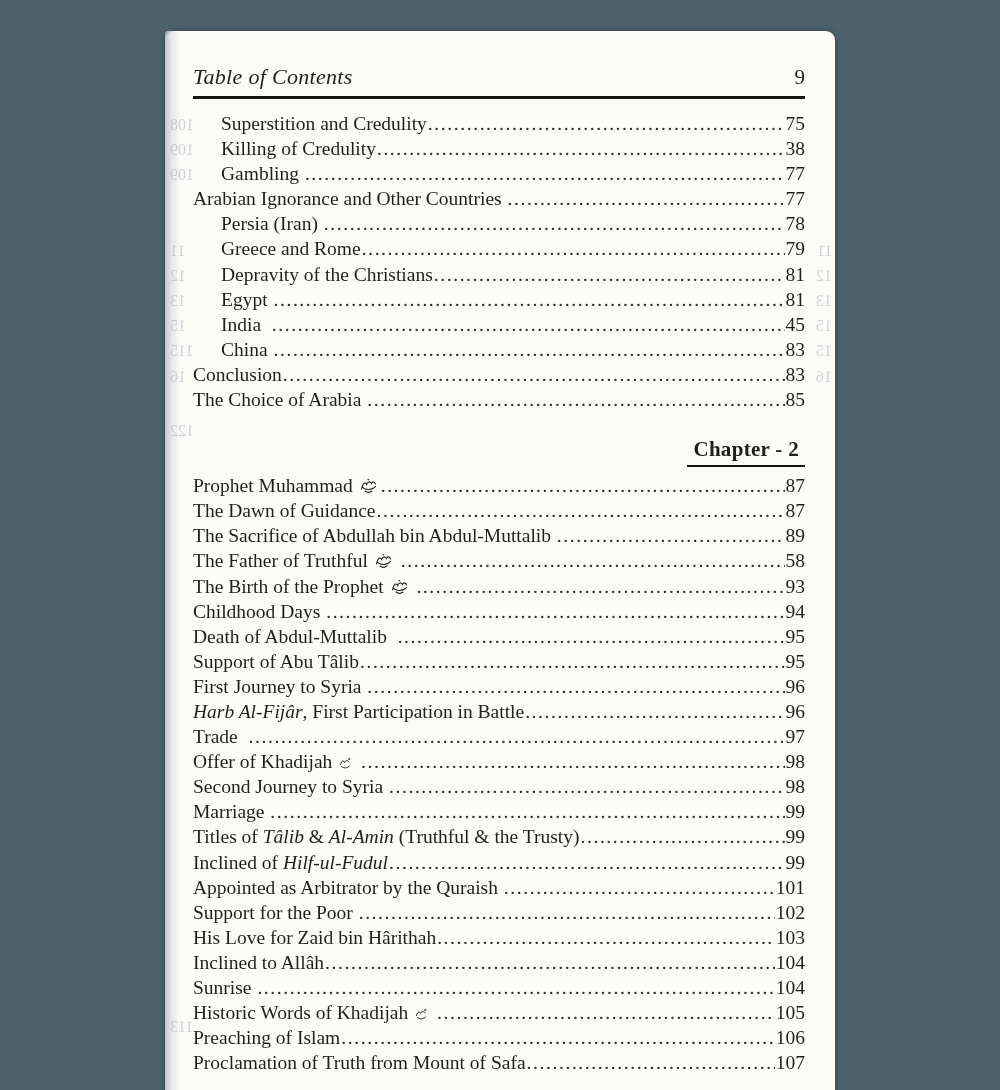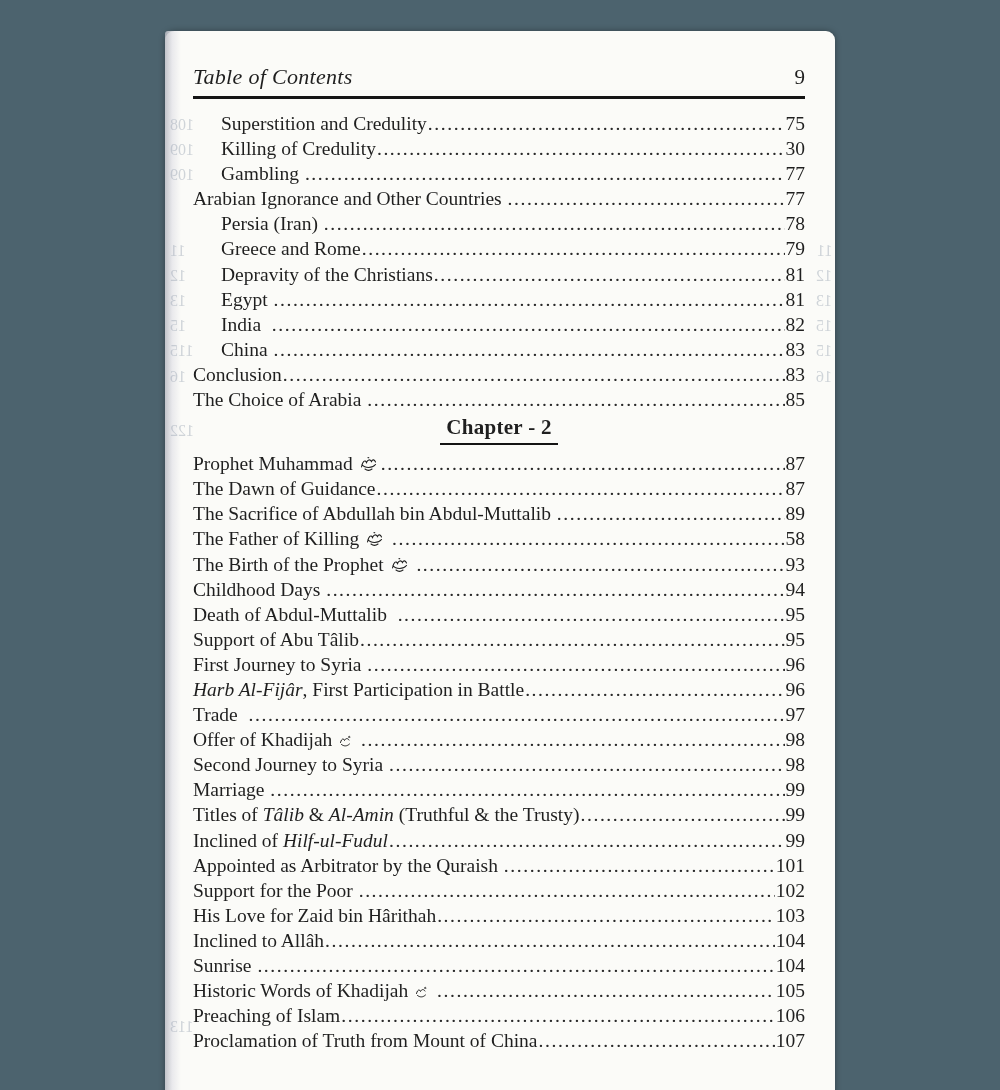--- a/index.html
+++ b/index.html
@@ -42,21 +42,21 @@
   .toc-row .label{flex:0 0 auto;white-space:pre;font-family:Liberation Serif, serif;}
   .toc-row .label em{font-style:italic;text-align:right;}
   .toc-row .sym{flex:0 0 auto;margin:0 3px 0 2px;position:relative;top:1px;}
   .toc-row .leader{
     flex:1 1 auto;overflow:hidden;
     letter-spacing:1.6px;color:#2a2a2a;
     margin:0 1px;
   }
   .toc-row .pg{flex:0 0 auto;}
   .chap{
-    text-align:center;margin-top:3px;height:36px;
+    text-align:right;margin-top:25px;height:36px;
   }
   .chap span{
     display:inline-block;font-weight:bold;font-size:21px;
     border-bottom:2.5px solid #141414;padding:0 6px 3px 6px;
     letter-spacing:.3px;
   }
   .ghost{
     position:absolute;font-size:16px;color:#9aa5b3;opacity:.45;
     transform:scaleX(-1);filter:blur(.4px);line-height:16px;
   }
@@ -77,21 +77,21 @@
 
     <div class="sec" id="sec0">
         <div class="toc-row indent">
           <span class="label">Superstition and Credulity</span>
           <span class="leader">........................................................................................................................................................................................................</span>
           <span class="pg">75</span>
         </div>
         <div class="toc-row indent">
           <span class="label">Killing of Credulity</span>
           <span class="leader">........................................................................................................................................................................................................</span>
-          <span class="pg">30</span>
+          <span class="pg">38</span>
         </div>
         <div class="toc-row indent">
           <span class="label">Gambling&nbsp;</span>
           <span class="leader">........................................................................................................................................................................................................</span>
           <span class="pg">77</span>
         </div>
         <div class="toc-row">
           <span class="label">Arabian Ignorance and Other Countries&nbsp;</span>
           <span class="leader">........................................................................................................................................................................................................</span>
           <span class="pg">77</span>
@@ -112,21 +112,21 @@
           <span class="pg">81</span>
         </div>
         <div class="toc-row indent">
           <span class="label">Egypt&nbsp;</span>
           <span class="leader">........................................................................................................................................................................................................</span>
           <span class="pg">81</span>
         </div>
         <div class="toc-row indent">
           <span class="label">India&nbsp;&nbsp;</span>
           <span class="leader">........................................................................................................................................................................................................</span>
-          <span class="pg">82</span>
+          <span class="pg">45</span>
         </div>
         <div class="toc-row indent">
           <span class="label">China&nbsp;</span>
           <span class="leader">........................................................................................................................................................................................................</span>
           <span class="pg">83</span>
         </div>
         <div class="toc-row">
           <span class="label">Conclusion</span>
           <span class="leader">........................................................................................................................................................................................................</span>
           <span class="pg">83</span>
@@ -155,21 +155,21 @@
           <span class="label">The Dawn of Guidance</span>
           <span class="leader">........................................................................................................................................................................................................</span>
           <span class="pg">87</span>
         </div>
         <div class="toc-row">
           <span class="label">The Sacrifice of Abdullah bin Abdul-Muttalib&nbsp;</span>
           <span class="leader">........................................................................................................................................................................................................</span>
           <span class="pg">89</span>
         </div>
         <div class="toc-row">
-          <span class="label">The Father of Killing </span>
+          <span class="label">The Father of Truthful </span>
           <span class="sym"><svg width="17" height="15" viewBox="0 0 17 15">
               <path d="M1.5 11 C2.5 5,5 3.5,6.5 6.5 C7.5 3.5,10 3,11.5 5.5 C12.5 3,14.5 3.5,15.5 6 M2 8.5 C5 12.5,12 12.5,15.5 8.5 M5 13 c2 1.5 5 1.5 7 0 M8 1.6 l.8 .1" fill="none" stroke="#1e1e1e" stroke-width="1.1" stroke-linecap="round"></path>
             </svg></span>
           <span class="label">&nbsp;</span>
           <span class="leader">........................................................................................................................................................................................................</span>
           <span class="pg">58</span>
         </div>
         <div class="toc-row">
           <span class="label">The Birth of the Prophet </span>
           <span class="sym"><svg width="17" height="15" viewBox="0 0 17 15">
@@ -271,21 +271,21 @@
           <span class="label">&nbsp;</span>
           <span class="leader">........................................................................................................................................................................................................</span>
           <span class="pg">105</span>
         </div>
         <div class="toc-row">
           <span class="label">Preaching of Islam</span>
           <span class="leader">........................................................................................................................................................................................................</span>
           <span class="pg">106</span>
         </div>
         <div class="toc-row">
-          <span class="label">Proclamation of Truth from Mount of China</span>
+          <span class="label">Proclamation of Truth from Mount of Safa</span>
           <span class="leader">........................................................................................................................................................................................................</span>
           <span class="pg">107</span>
         </div>
       </div>
 
   </div>
 <span class="ghost left" style="top: 86px;">108</span>
     <span class="ghost left" style="top: 111px;">109</span>
     <span class="ghost left" style="top: 136px;">109</span>
     <span class="ghost left" style="top: 212px;">11</span>

